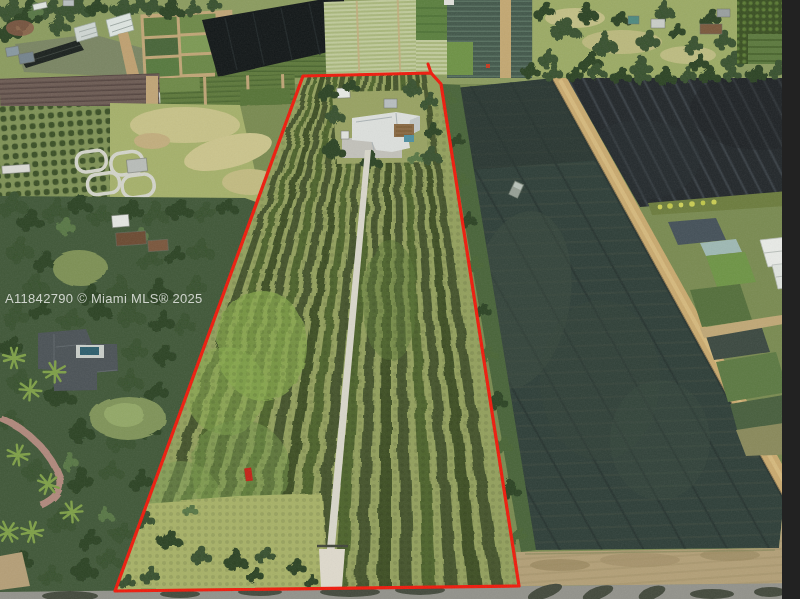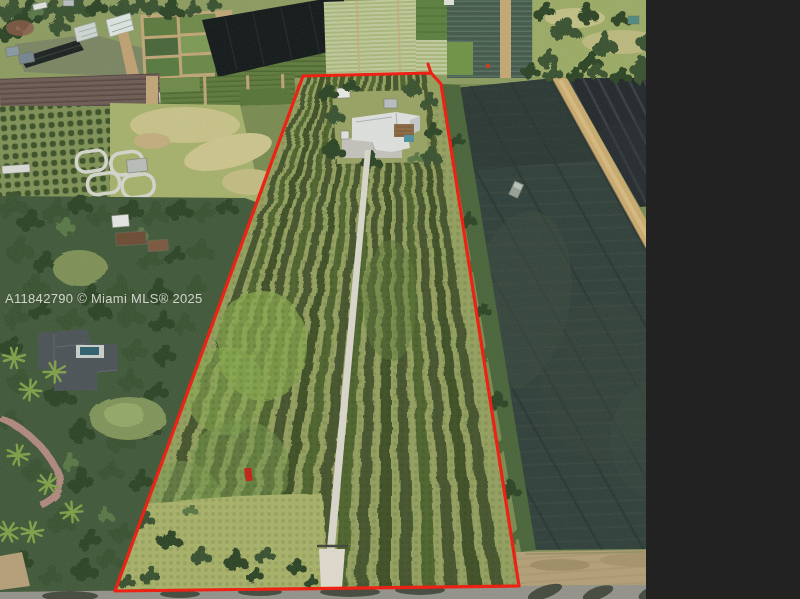--- a/index.html
+++ b/index.html
@@ -1,16 +1,16 @@
 <!DOCTYPE html>
 <html><head>
 <meta charset="utf-8">
 <style>
   html,body{margin:0;padding:0;background:#222;}
-  #stage{position:relative;width:646px;height:599px;overflow:hidden;background:#7a8b52;
+  #stage{position:relative;width:782px;height:599px;overflow:hidden;background:#7a8b52;
          font-family:"Liberation Sans", sans-serif;text-align:right;}
   #stage svg{position:absolute;left:0;top:0;display:block;}
   .wm{position:absolute;left:5px;top:291px;font-size:13px;letter-spacing:.3px;
       color:rgba(255,255,255,.75);text-shadow:0 0 2px rgba(40,60,30,.35);white-space:nowrap;}
   
   .tA{fill:#3a5230}.tB{fill:#4b6639}.tC{fill:#2f4527}.tD{fill:#5a7847}
   .h1{fill:#46572e}.h2{fill:#50652f}.h3{fill:#3f5128}
   .pa{stroke:#7fa049;stroke-width:2.4;stroke-linecap:round;fill:none}
   .bldg{stroke:#6c7068;stroke-width:.5}
 </style>

